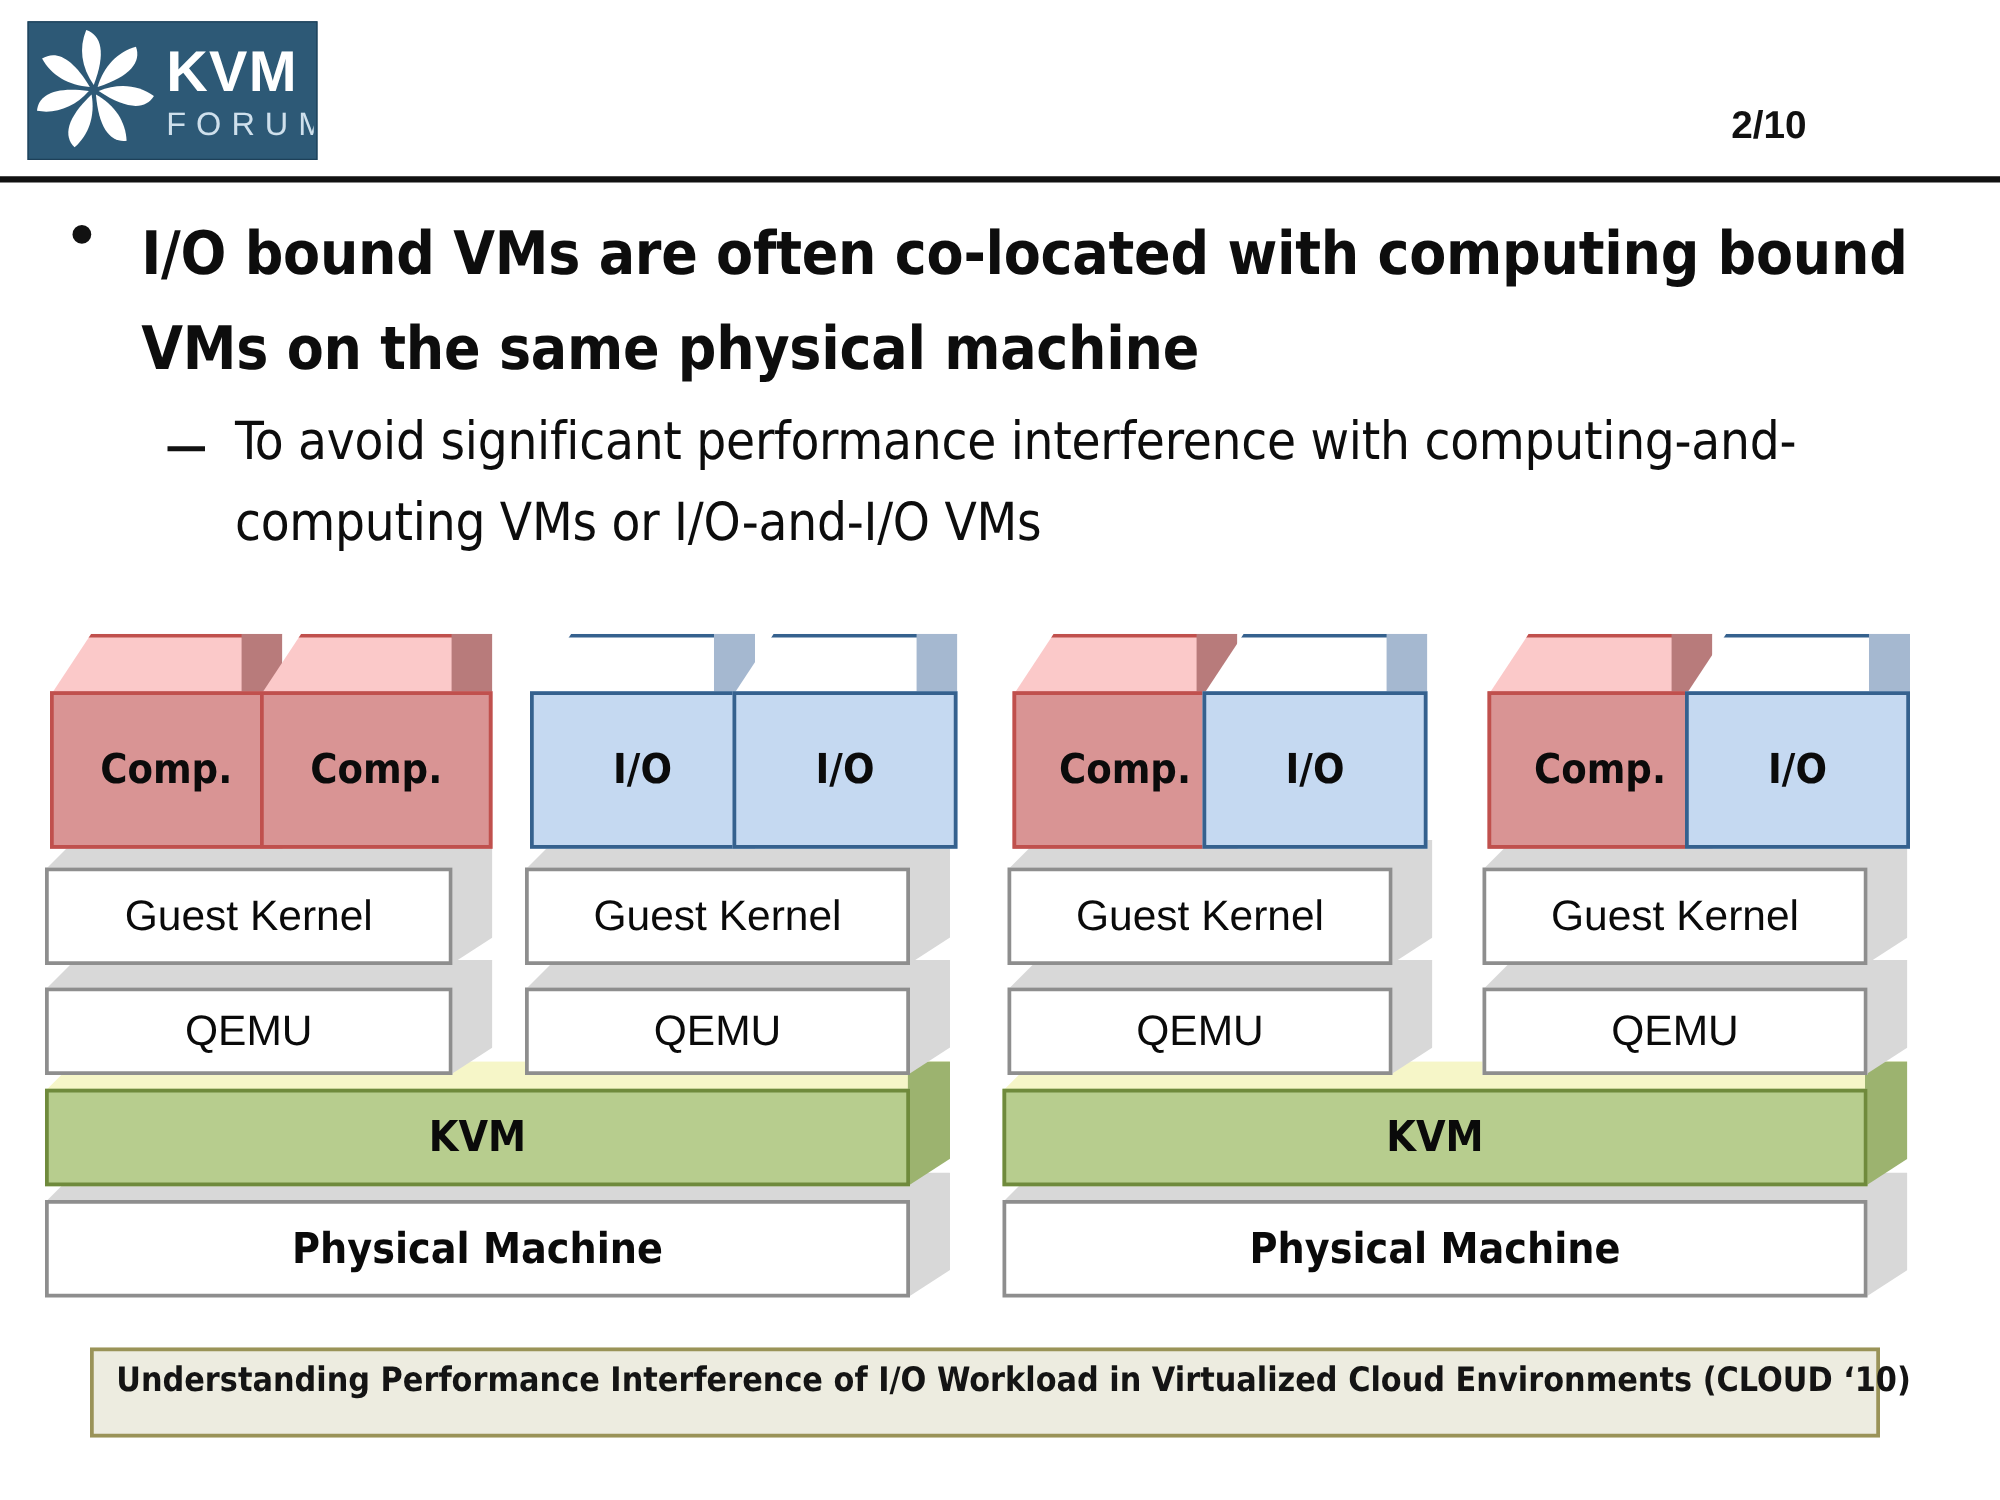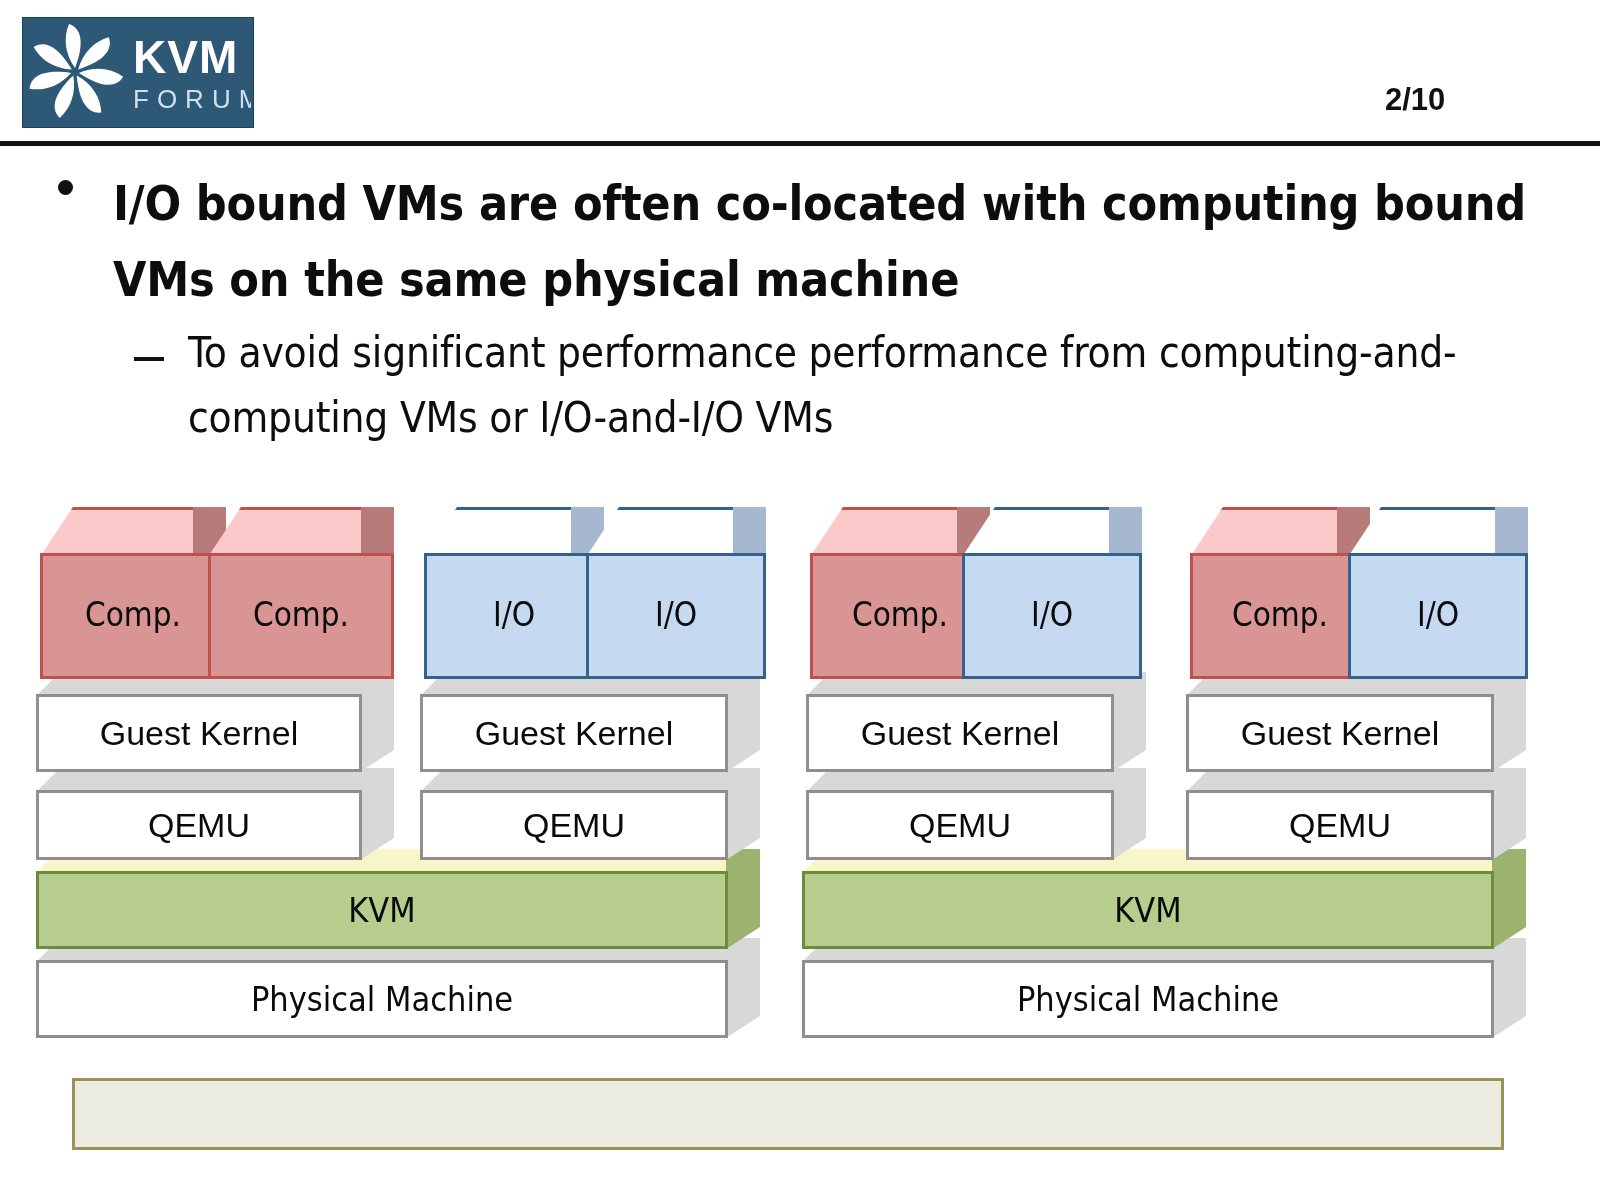--- a/index.html
+++ b/index.html
@@ -4,21 +4,21 @@
 <style>
   html,body{margin:0;padding:0;}
   body{
     width:1600px;height:1200px;
     background:#ffffff;
     font-family:"Liberation Sans", sans-serif;
     overflow:hidden;
     position:relative;
   }
   .cond{font-family:"DejaVu Sans Condensed","Liberation Sans Narrow","Liberation Sans",sans-serif;
-        font-stretch:condensed;}
+        font-stretch:condensed;font-weight:bold;}
 
   
   #header{position:absolute;left:0;top:0;width:1600px;height:143px;}
   #logo{
     position:absolute;left:22px;top:17px;width:230px;height:109px;
     background:#2d5976;border:1px solid #1d4059;
     display:flex;align-items:center;justify-content:center;overflow:hidden;
   }
   #logo svg{display:block;}
   #title{
@@ -120,21 +120,21 @@
   <div id="rule"></div>
 </div>
 
 <div id="bullet1">
   <span class="dot"></span>
   <div class="txt cond">I/O bound VMs are often co-located with computing bound VMs on the same physical machine</div>
 </div>
 
 <div id="bullet2">
   <span class="dash"></span>
-  <div class="txt cond">To avoid significant performance performance from computing-and-computing VMs or I/O-and-I/O VMs</div>
+  <div class="txt cond">To avoid significant performance interference with computing-and-computing VMs or I/O-and-I/O VMs</div>
 </div>
 
 <div id="diagram">
 
   <div class="slab" style="left:36px;top:938px;width:724px;height:100px;">
     <div class="stop" style="background:#d8d8d8;clip-path:polygon(24px 0,100% 0,calc(100% - 34px) 100%,0 100%);border:0;"></div>
     <div class="sside" style="background:#d8d8d8;clip-path:polygon(0 0,100% 0,100% calc(100% - 22px),0 100%);"></div>
     <div class="face">
       <span class="cond">Physical Machine</span>
     </div>
@@ -280,13 +280,14 @@
     <div class="top" style="background:#ffffff;clip-path:polygon(33px 0,100% 0,calc(100% - 33px) 100%,0 100%);border-top:3px solid #35618e;"></div>
     <div class="side" style="background:#a5b8d0;clip-path:polygon(0 0,100% 0,100% calc(100% - 47px),0 100%);"></div>
     <div class="front" style="background:#c5d9f1;border-color:#35618e;">
       <span class="lbl cond">I/O</span>
     </div>
   </div>
 
 </div>
 
 <div id="footnote">
+  <div class="cond">Understanding Performance Interference of I/O Workload in Virtualized Cloud Environments (CLOUD ‘10)</div>
 </div>
 
 </body></html>

